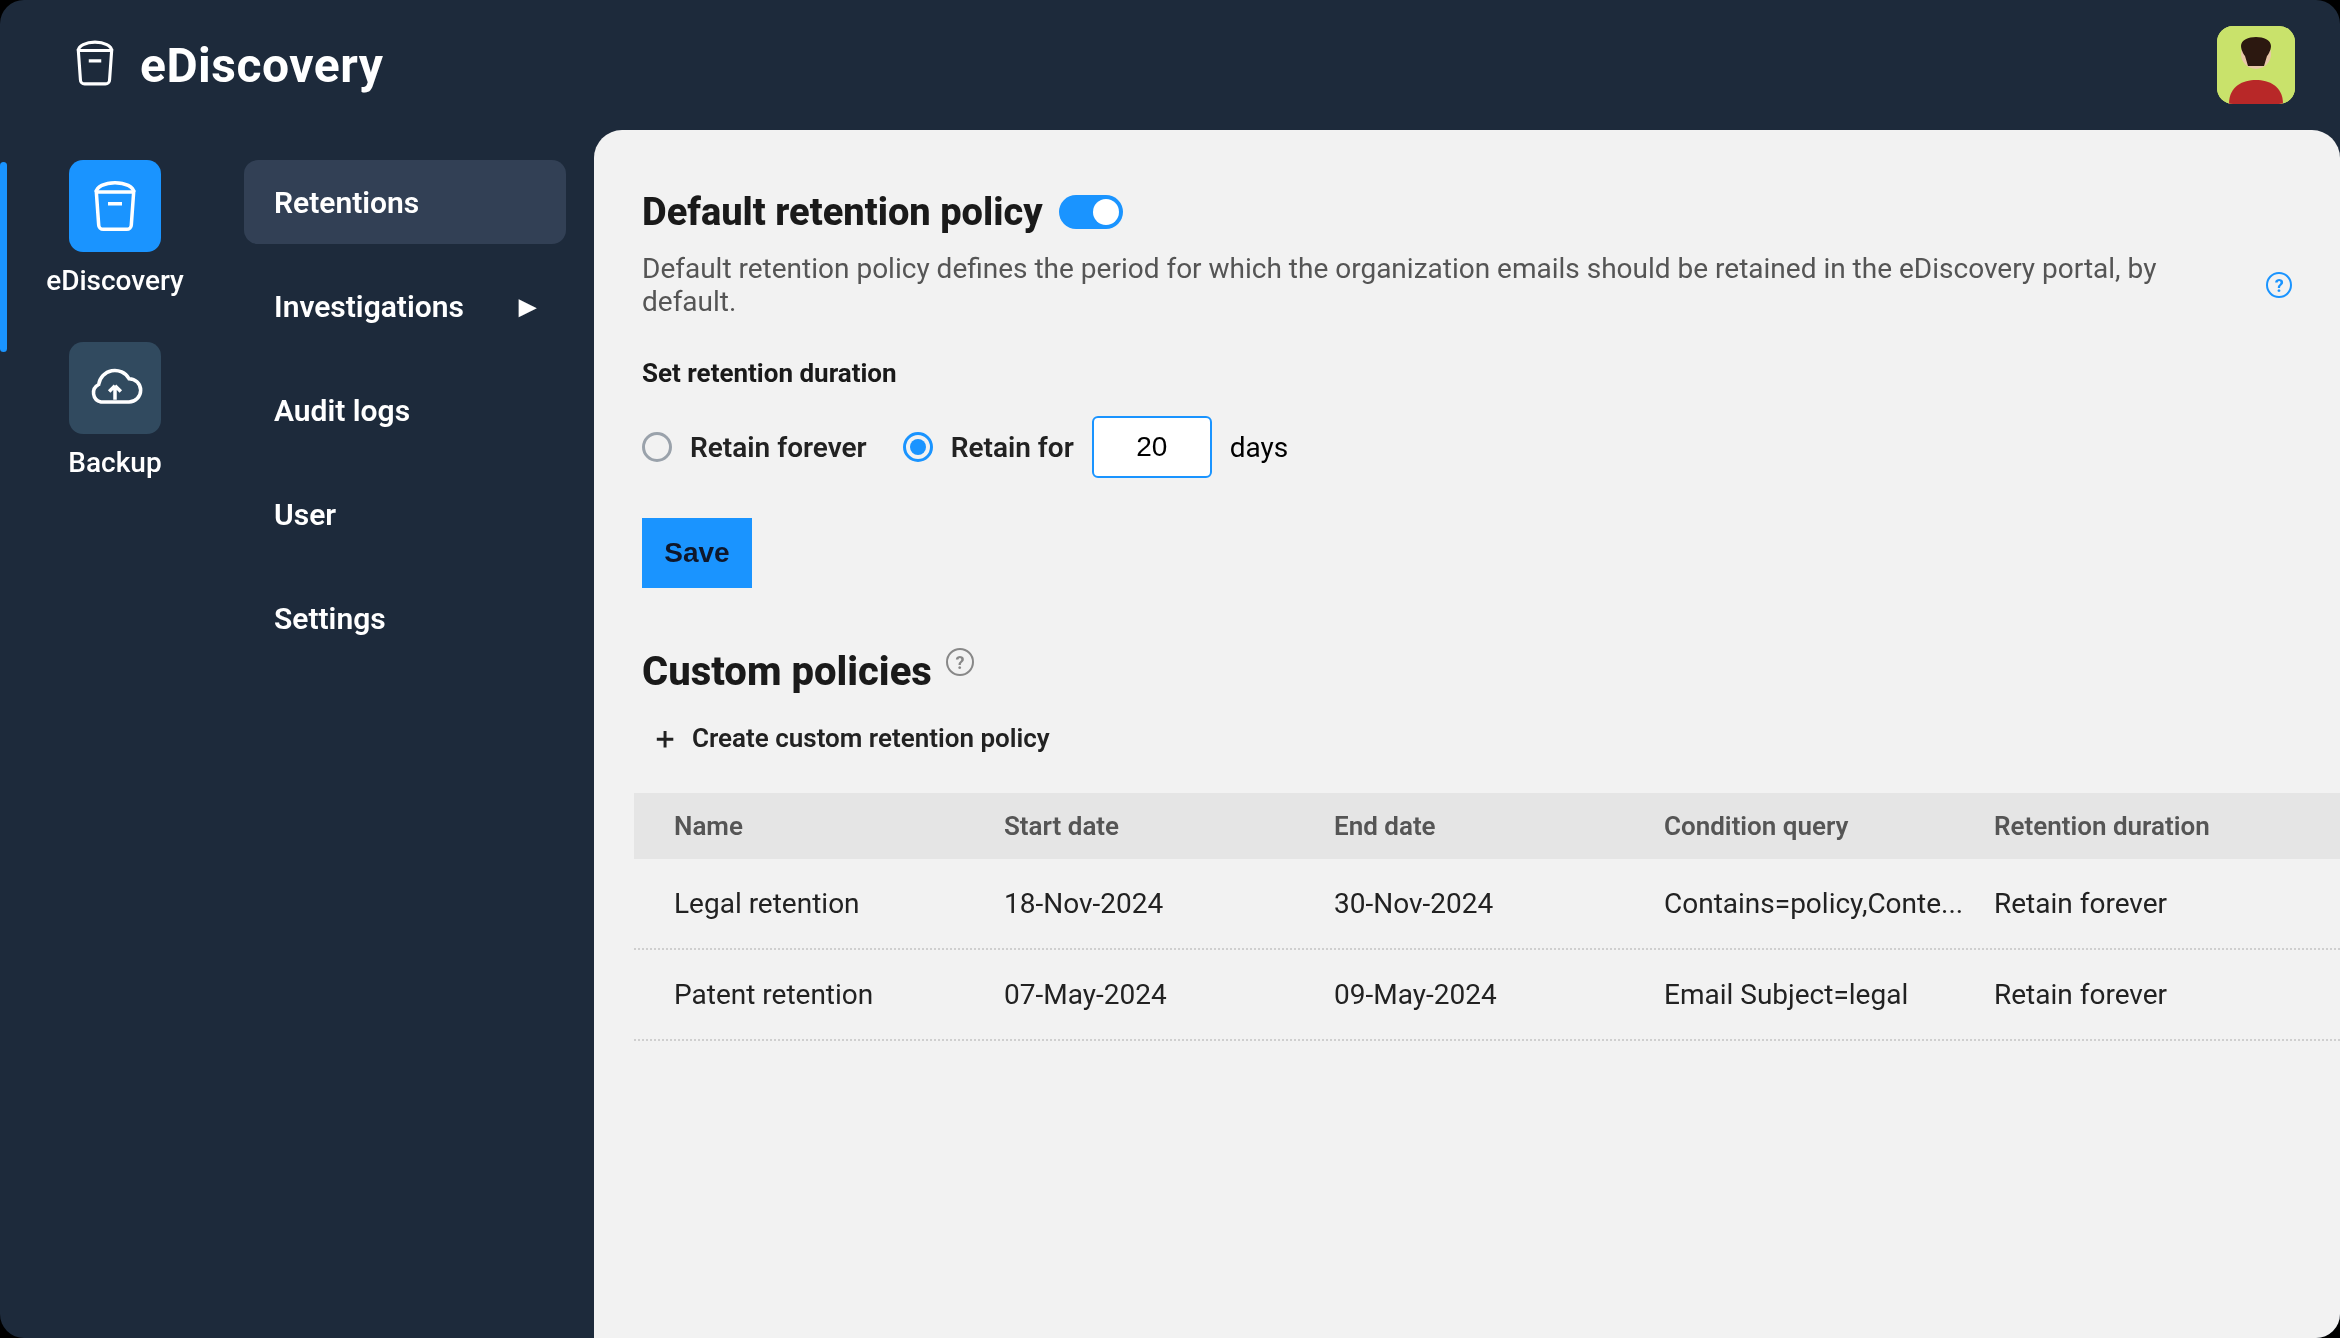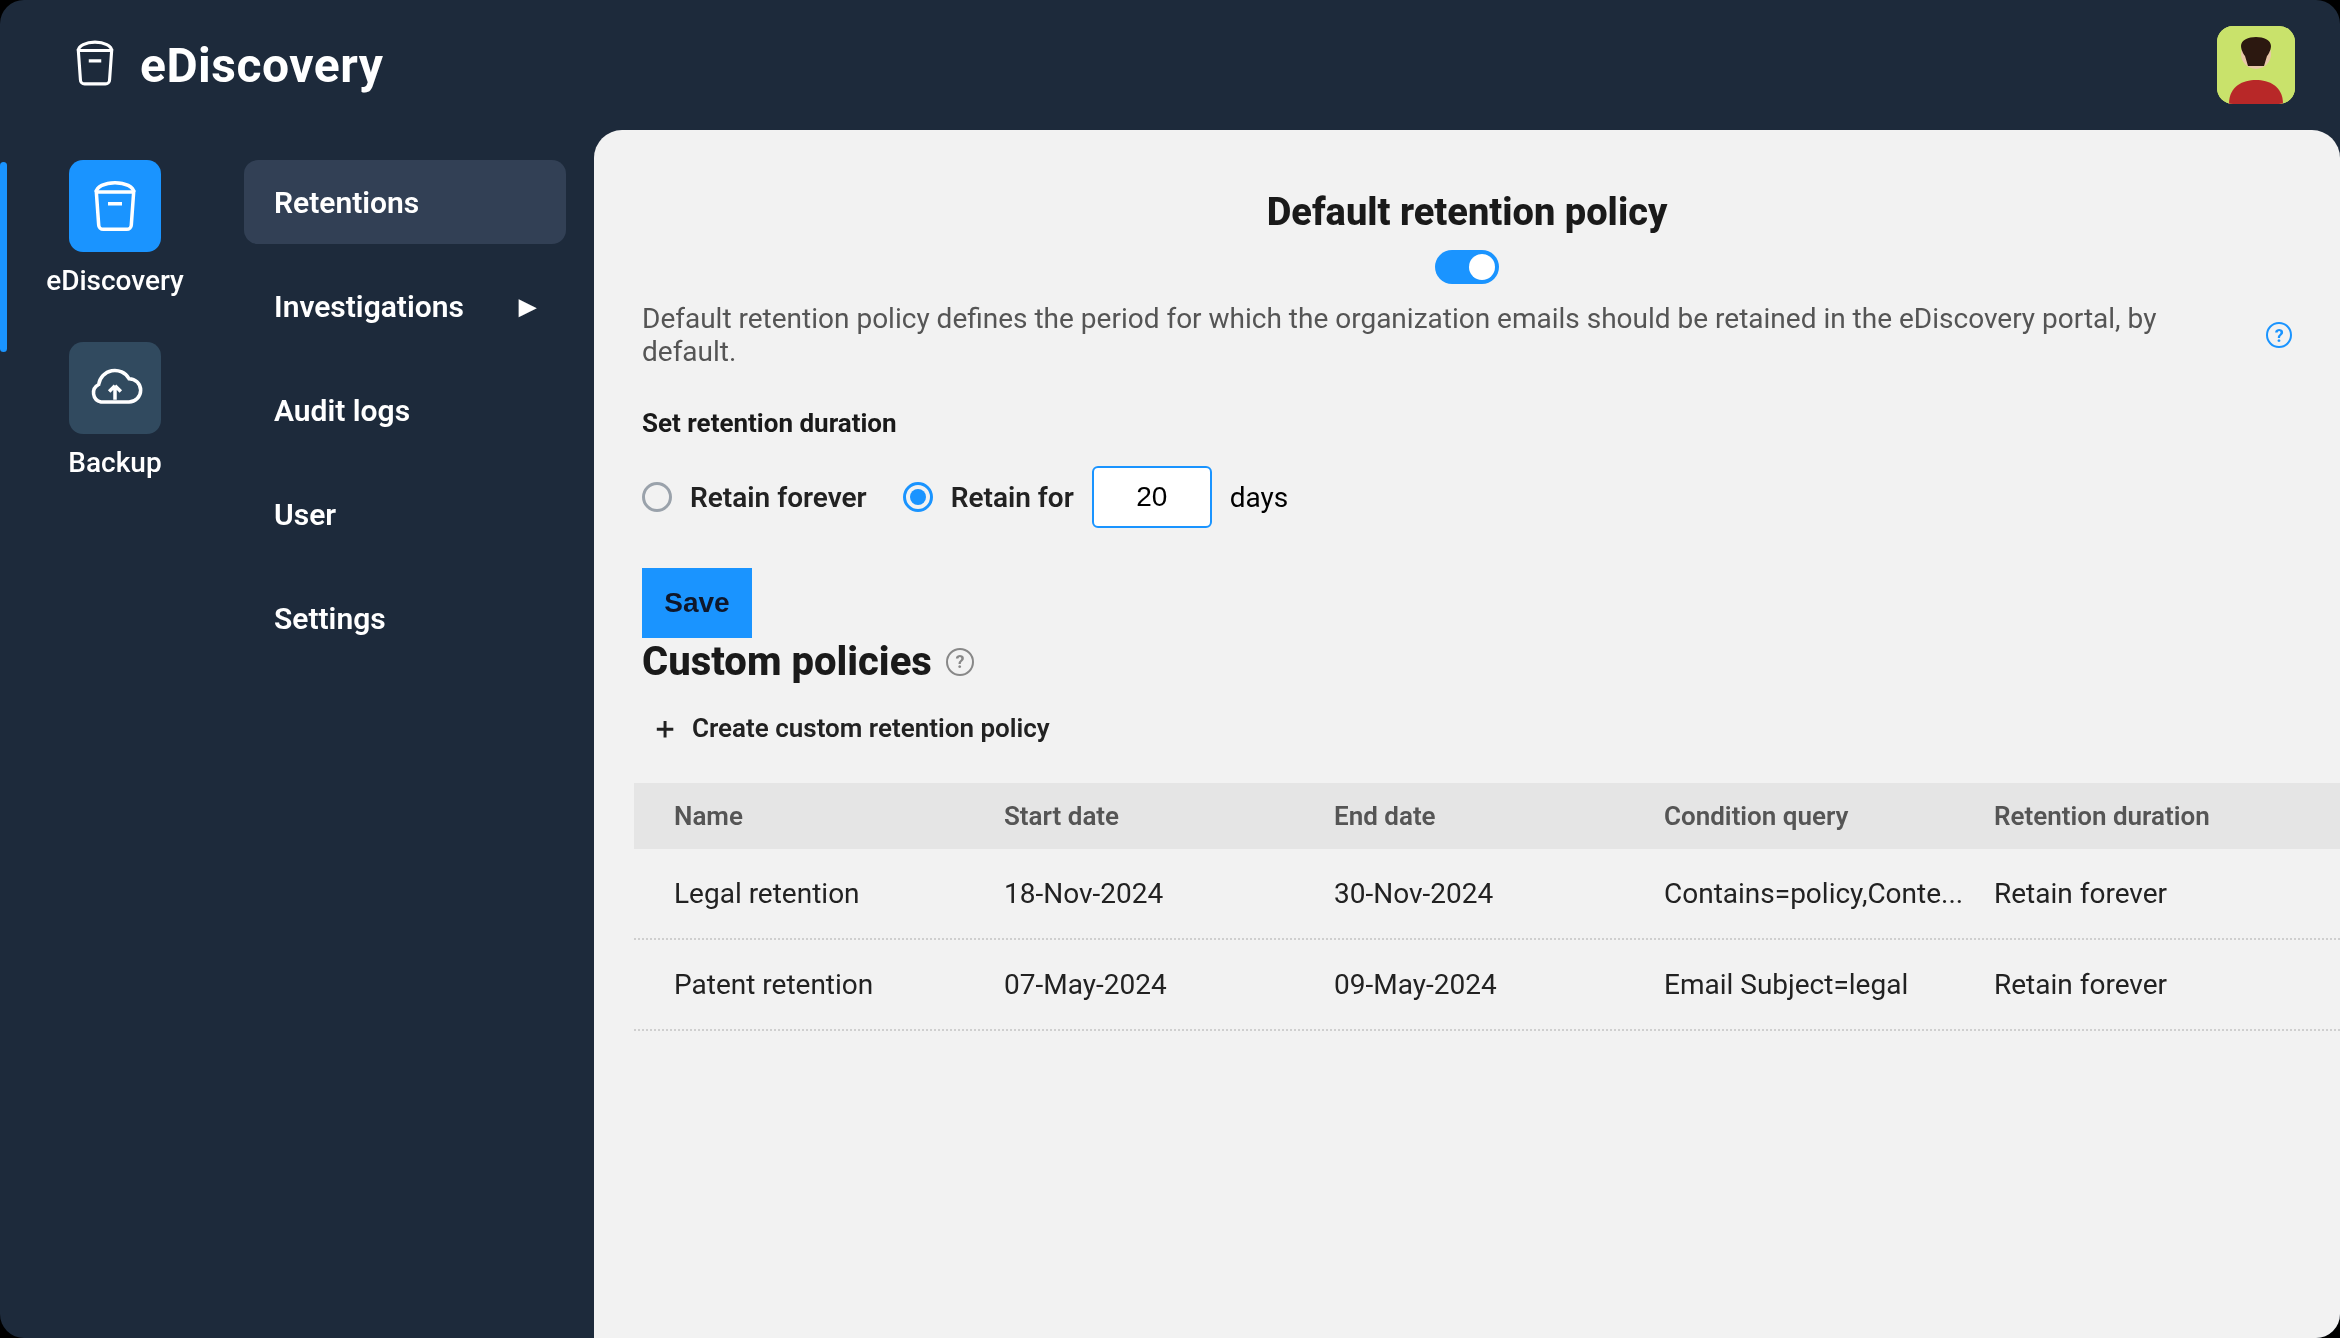--- a/index.html
+++ b/index.html
@@ -129,21 +129,20 @@
     padding: 60px 48px 0 48px;
     color: #1a1a1a;
     min-width: 0;
     display:flex;
     flex-direction:column;
   }
   .section-title-row {
     display: flex;
     align-items: center;
     gap: 16px;
-    flex-direction: column;
   }
   .section-title {
     font-size: 38px;
     font-weight: 800;
   }
   .toggle {
     width: 64px;
     height: 34px;
     border-radius: 17px;
     background: #1a94ff;
@@ -212,21 +211,22 @@
     width: 110px; height: 70px;
     background: #1a94ff;
     border: none;
     border-radius: 0;
     color: #0f172a;
     font-size: 28px;
     font-weight: 600;
     cursor: pointer;
   }
   .custom-title-row {
-    display:flex; align-items:center; gap:14px;
+    display:flex; align-items:flex-start; gap:14px;
+    margin-top: 60px;
   }
   .custom-title { font-size: 40px; font-weight: 800; }
   .help-circle.small {
     width: 28px; height: 28px;
     border-color: #888; color:#888;
   }
   .create-row {
     display:flex; align-items:center; gap:12px;
     margin-top: 28px;
     cursor:pointer;

